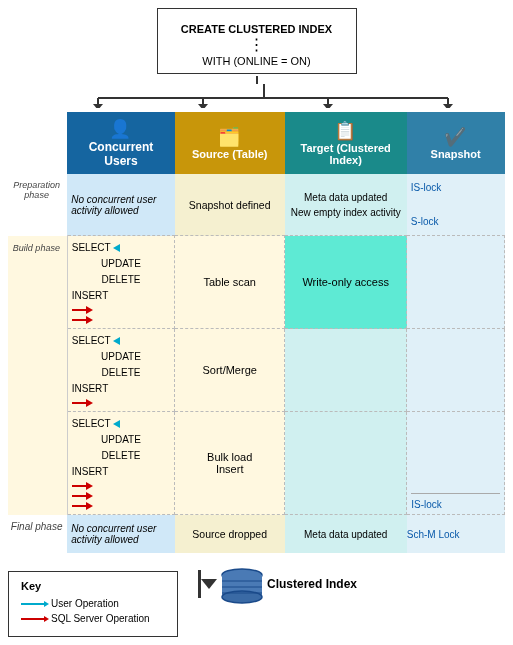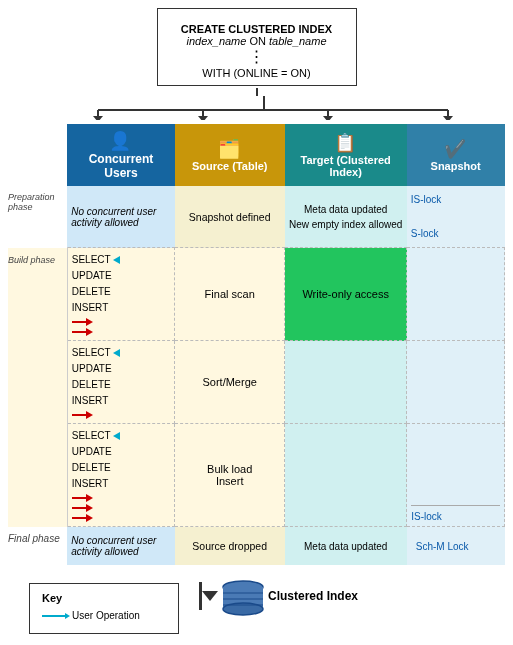--- a/index.html
+++ b/index.html
@@ -38,21 +38,21 @@
     }
 
     .phase-label-cell {
       width: 38px;
       font-size: 10px;
       font-style: italic;
       vertical-align: top;
       padding-top: 6px;
       padding-right: 2px;
       color: #222;
-      text-align: left;
+      text-align: center;
     }
 
     
     .header-concurrent {
       background: #1565a0;
       color: #fff;
       font-weight: bold;
       font-size: 12px;
       text-align: center;
       padding: 6px 4px;
@@ -131,41 +131,40 @@
       background: #d0f0f0;
       font-size: 10px;
       text-align: center;
       padding: 8px 4px;
     }
     .final-locking {
       background: #e0f0f8;
       font-size: 10px;
       color: #0a5aaa;
       text-align: left;
-      padding: 8px 9px;
+      padding: 8px 0;
     }
 
     .operations-list {
-      text-align: left;
+      text-align: center;
       font-size: 10px;
       line-height: 1.6;
     }
 
     
     .lock-text {
       color: #0a5aaa;
       font-size: 10px;
     }
 
     .key-box {
       border: 1.5px solid #333;
       padding: 8px 12px;
-      width: 150px;
+      width: 170px;
       margin-top: 10px;
-      margin-left: 21px;
     }
     .key-title {
       font-weight: bold;
       font-size: 11px;
       margin-bottom: 6px;
     }
     .key-item {
       display: flex;
       align-items: center;
       gap: 6px;
@@ -232,25 +231,20 @@
     }
   </style>
 </head>
 <body>
 
 <div class="page-wrapper">
 
   <div style="text-align:center; margin-bottom:2px;">
     <div class="sql-box">
       <div class="sql-line1">CREATE CLUSTERED INDEX</div>
-      <div>
-        <span style="font-style:italic">index_name</span>
-        <span> ON </span>
-        <span style="font-style:italic">table_name</span>
-      </div>
       <div class="sql-dots">⋮</div>
       <div>WITH (ONLINE = ON)</div>
     </div>
   </div>
 
   <div style="display:flex; justify-content:center; margin-bottom:0;">
     <div style="display:flex; flex-direction:column; align-items:center;">
       <div style="width:2px; height:8px; background:#333;"></div>
     </div>
   </div>
@@ -315,21 +309,21 @@
         <div style="writing-mode:horizontal-tb; font-size:9px; color:#444; font-style:italic;">Preparation phase</div>
       </td>
       <td class="prep-concurrent">
         <span>No concurrent user activity allowed</span>
       </td>
       <td class="prep-source">
         <span>Snapshot defined</span>
       </td>
       <td class="prep-target">
         <div>Meta data updated</div>
-        <div style="margin-top:4px;">New empty index allowed</div>
+        <div style="margin-top:4px;">New empty index activity</div>
       </td>
       <td class="prep-locking">
         <div class="lock-text">IS-lock</div>
         <div class="lock-text" style="margin-top:23px;">S-lock</div>
       </td>
     </tr>
 
     <tr style="background:#fff8e0;">
       <td class="phase-label-cell" rowspan="3" style="background:#fff8e0; border-right:1px solid #ccc;">
         <span style="font-size:9px; font-style:italic; color:#444;">Build phase</span>
@@ -353,23 +347,23 @@
             <div style="width:14px;height:2px;background:#cc0000;"></div>
             <div class="red-right-arr"></div>
           </div>
           <div style="display:flex;align-items:center;gap:0;">
             <div style="width:14px;height:2px;background:#cc0000;"></div>
             <div class="red-right-arr"></div>
           </div>
         </div>
       </td>
       <td style="background:#fff8e0; border:1px dashed #bbb; padding:4px; text-align:center; vertical-align:middle;">
-        <span>Final scan</span>
-      </td>
-      <td style="background:#22c55e; border:1px dashed #bbb; padding:4px; text-align:center; vertical-align:middle;">
+        <span>Table scan</span>
+      </td>
+      <td style="background:#5eead4; border:1px dashed #bbb; padding:4px; text-align:center; vertical-align:middle;">
         <span>Write-only access</span>
       </td>
       <td style="background:#e0f0f8; border:1px dashed #bbb; padding:4px;">
       </td>
     </tr>
 
     <tr style="background:#fff8e0;">
       <td style="background:#fff8e0; border:1px dashed #bbb; padding:4px;">
         <div class="operations-list">
           <div style="display:flex;align-items:center;gap:2px;">
@@ -458,20 +452,24 @@
   </tbody>
     </table>
 
   <div style="display:flex; align-items:flex-start; margin-top:8px;">
 
     <div class="key-box">
       <div class="key-title">Key</div>
       <div class="key-item">
         <div class="key-arrow-blue"></div>
         <span>User Operation</span>
+      </div>
+      <div class="key-item">
+        <div class="key-arrow-red"></div>
+        <span>SQL Server Operation</span>
       </div>
     </div>
 
     <div style="flex:1; display:flex; flex-direction:row; align-items:center; margin-left:20px;">
       <div style="width:3px; height:28px; background:#333;"></div>
       <div style="width:0;height:0;border-left:8px solid transparent;border-right:8px solid transparent;border-top:10px solid #333;"></div>
 
       <div style="margin-top:6px; text-align:center;">
         <svg width="50" height="38" viewBox="0 0 50 38">
 

